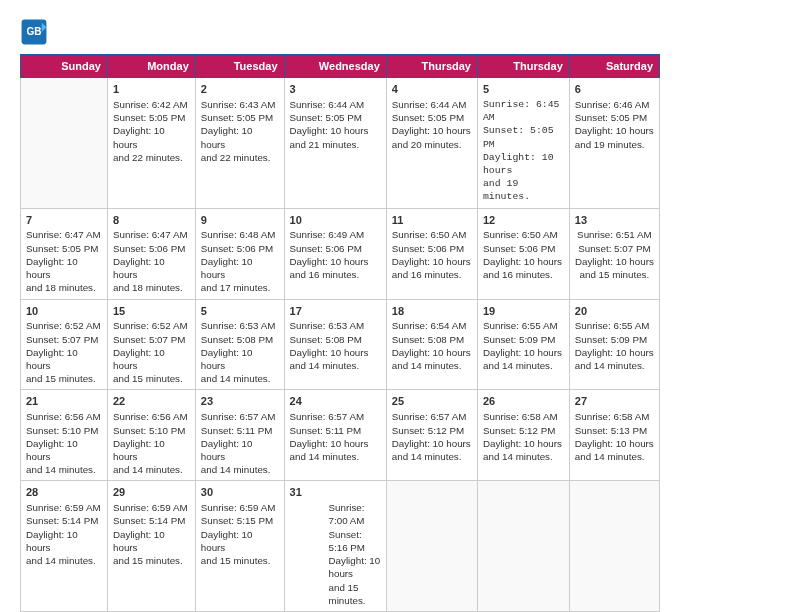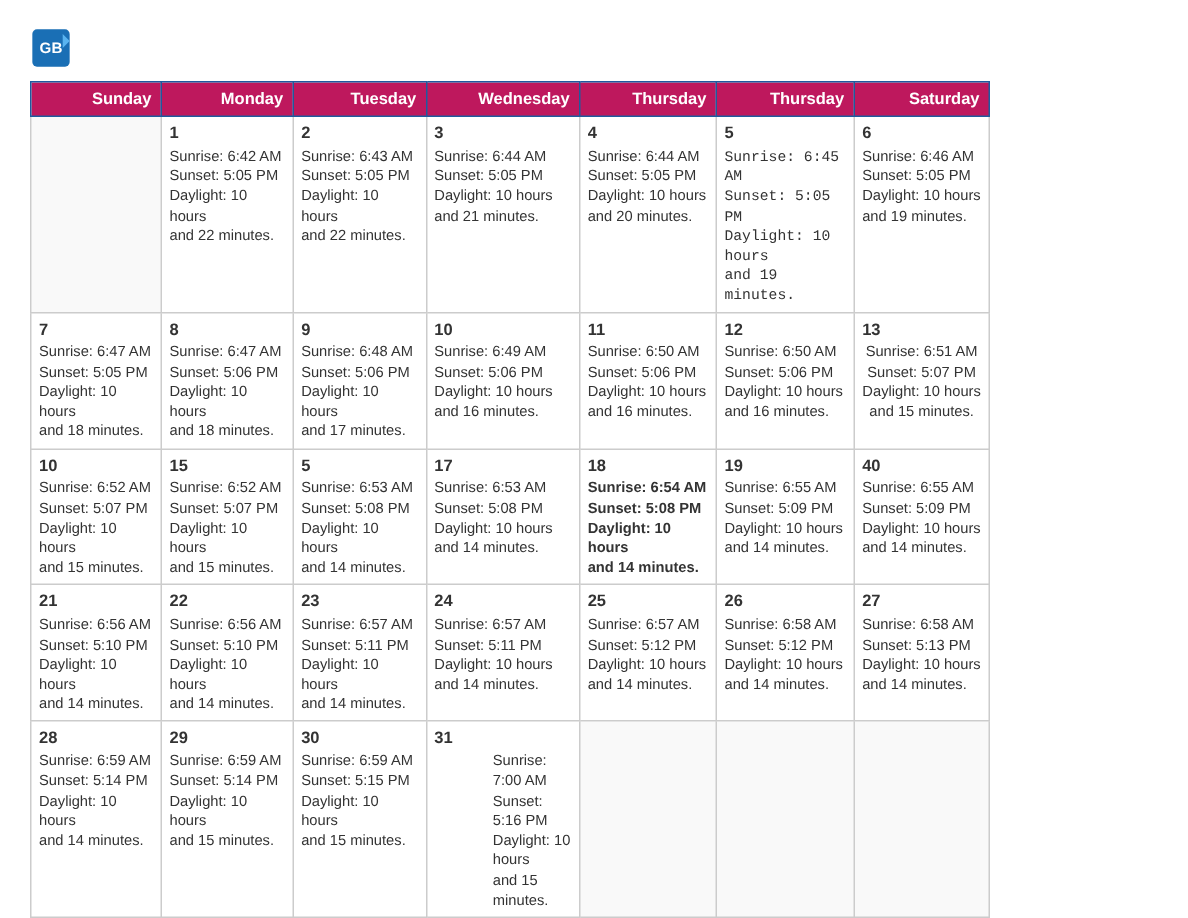--- a/index.html
+++ b/index.html
@@ -249,34 +249,34 @@
           </td>
           <td>
             <span class="day-num">17</span>
             <div class="day-info" style="white-space: pre-line;">Sunrise: 6:53 AM
 Sunset: 5:08 PM
 Daylight: 10 hours
 and 14 minutes.</div>
           </td>
           <td>
             <span class="day-num">18</span>
-            <div class="day-info" style="white-space: pre-line; font-weight: bold;">Sunrise: 6:54 AM
+            <div class="day-info" style="white-space: pre-line;">Sunrise: 6:54 AM
 Sunset: 5:08 PM
 Daylight: 10 hours
 and 14 minutes.</div>
           </td>
           <td>
             <span class="day-num">19</span>
             <div class="day-info" style="white-space: pre-line;">Sunrise: 6:55 AM
 Sunset: 5:09 PM
 Daylight: 10 hours
 and 14 minutes.</div>
           </td>
           <td>
-            <span class="day-num">40</span>
+            <span class="day-num">20</span>
             <div class="day-info" style="white-space: pre-line;">Sunrise: 6:55 AM
 Sunset: 5:09 PM
 Daylight: 10 hours
 and 14 minutes.</div>
           </td>
         </tr>
         <tr>
           <td>
             <span class="day-num">21</span>
             <div class="day-info" style="white-space: pre-line;">Sunrise: 6:56 AM

